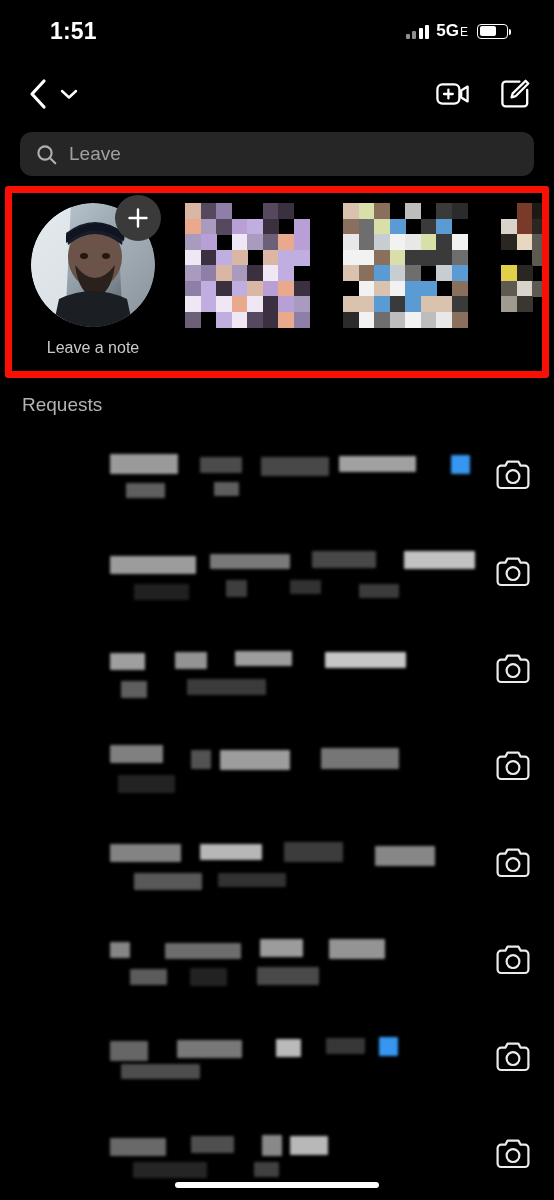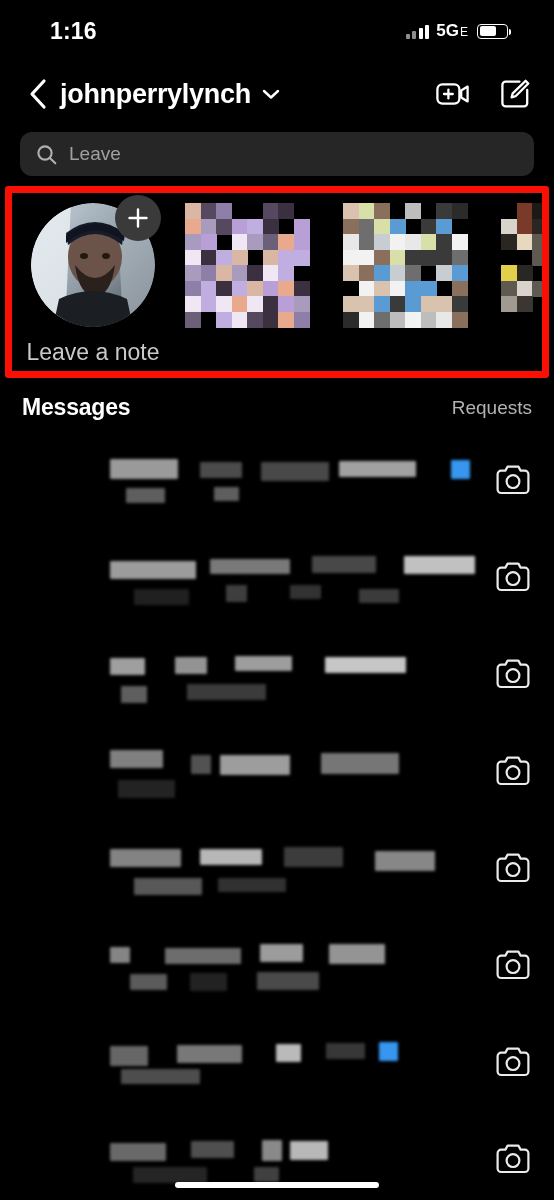--- a/index.html
+++ b/index.html
@@ -81,21 +81,21 @@
     width:124px; height:124px; border-radius:50%; overflow:hidden; position:relative;
     background:#111;
   }
   .plus-badge {
     position:absolute; right:-6px; top:-8px;
     width:46px; height:46px; border-radius:50%;
     background:#3a3a3a;
     display:flex; align-items:center; justify-content:center;
   }
   .note-label {
-    margin-top:12px; font-size:23px; color:#c9c9c9; white-space:nowrap;
+    margin-top:12px; font-size:16px; color:#c9c9c9; white-space:nowrap;
   }
   .pix-av { width:124px; height:124px; position:relative; }
   .pix-av .px { position:absolute; }
 
   
   .section-row {
     display:flex; align-items:center; justify-content:space-between;
     padding:16px 22px 0 22px;
   }
   .section-title { font-size:23px; font-weight:700; letter-spacing:-.2px; }
@@ -117,21 +117,21 @@
   
   .home-indicator {
     position:absolute; left:50%; transform:translateX(-50%);
     bottom:12px; width:204px; height:6px; border-radius:3px; background:#fff;
   }
 </style>
 </head>
 <body>
 
 <div class="statusbar">
-  <div class="status-time">1:16</div>
+  <div class="status-time">1:51</div>
   <div class="status-right">
     <div class="signal">
       <i class="b1"></i>
         <i class="b2"></i>
         <i class="b3"></i>
         <i class="b4"></i>
     </div>
     <div class="net"><span>5G</span><span class="e">E</span></div>
     <div class="battery">
       <div class="fill" id="batt-fill" style="width: 62%;"></div>
@@ -139,21 +139,20 @@
   </div>
 </div>
 
 <div class="header">
   <div class="back-btn">
     <svg width="22" height="34" viewBox="0 0 22 34">
       <path d="M18 4 L6 17 L18 30" stroke="#fff" stroke-width="3.2" fill="none" stroke-linecap="round" stroke-linejoin="round"></path>
     </svg>
   </div>
   <div class="title-wrap">
-    <span class="title">johnperrylynch</span>
     <svg width="18" height="12" viewBox="0 0 18 12">
       <path d="M2 3 L9 9.5 L16 3" stroke="#fff" stroke-width="2.4" fill="none" stroke-linecap="round" stroke-linejoin="round"></path>
     </svg>
   </div>
   <div class="header-spacer"></div>
   <div class="header-actions">
     <div class="hicon">
       <svg width="34" height="26" viewBox="0 0 34 26">
         <rect x="1.4" y="3.4" width="22" height="19.2" rx="5" stroke="#fff" stroke-width="2.3" fill="none"></rect>
         <path d="M12.4 8.6 V17.4 M8 13 H16.8" stroke="#fff" stroke-width="2.3" stroke-linecap="round"></path>
@@ -373,21 +372,20 @@
               <span class="px" style="left:46.5px;top:108.5px;width:16.1px;height:16.1px;background:#5e5a52"></span>
             </div>
         </div>
       </div>
 
     </div>
   </div>
 </div>
 
 <div class="section-row">
-  <div class="section-title">Messages</div>
   <div class="section-link">Requests</div>
 </div>
 
 <div class="msg-list" id="msg-list">
     <div class="msg-row">
       <div class="msg-avatar"><span class="px" style="left:0px;top:0px;width:12.933333333333334px;height:12.933333333333334px;background:#3c3026"></span><span class="px" style="left:12.333333333333334px;top:0px;width:12.933333333333334px;height:12.933333333333334px;background:#f5f5f5"></span><span class="px" style="left:24.666666666666668px;top:0px;width:12.933333333333334px;height:12.933333333333334px;background:#f5f5f5"></span><span class="px" style="left:37px;top:0px;width:12.933333333333334px;height:12.933333333333334px;background:#8a6a50"></span><span class="px" style="left:49.333333333333336px;top:0px;width:12.933333333333334px;height:12.933333333333334px;background:#cfcfcf"></span><span class="px" style="left:0px;top:12.333333333333334px;width:12.933333333333334px;height:12.933333333333334px;background:#6b4a33"></span><span class="px" style="left:12.333333333333334px;top:12.333333333333334px;width:12.933333333333334px;height:12.933333333333334px;background:#cfcfcf"></span><span class="px" style="left:37px;top:12.333333333333334px;width:12.933333333333334px;height:12.933333333333334px;background:#6b4a33"></span><span class="px" style="left:49.333333333333336px;top:12.333333333333334px;width:12.933333333333334px;height:12.933333333333334px;background:#8a6a50"></span><span class="px" style="left:61.66666666666667px;top:12.333333333333334px;width:12.933333333333334px;height:12.933333333333334px;background:#8a6a50"></span><span class="px" style="left:0px;top:24.666666666666668px;width:12.933333333333334px;height:12.933333333333334px;background:#f5f5f5"></span><span class="px" style="left:12.333333333333334px;top:24.666666666666668px;width:12.933333333333334px;height:12.933333333333334px;background:#ddd4cc"></span><span class="px" style="left:37px;top:24.666666666666668px;width:12.933333333333334px;height:12.933333333333334px;background:#efefef"></span><span class="px" style="left:49.333333333333336px;top:24.666666666666668px;width:12.933333333333334px;height:12.933333333333334px;background:#6b4a33"></span><span class="px" style="left:61.66666666666667px;top:24.666666666666668px;width:12.933333333333334px;height:12.933333333333334px;background:#a79080"></span><span class="px" style="left:0px;top:37px;width:12.933333333333334px;height:12.933333333333334px;background:#ddd4cc"></span><span class="px" style="left:12.333333333333334px;top:37px;width:12.933333333333334px;height:12.933333333333334px;background:#a79080"></span><span class="px" style="left:24.666666666666668px;top:37px;width:12.933333333333334px;height:12.933333333333334px;background:#cfcfcf"></span><span class="px" style="left:37px;top:37px;width:12.933333333333334px;height:12.933333333333334px;background:#a79080"></span><span class="px" style="left:49.333333333333336px;top:37px;width:12.933333333333334px;height:12.933333333333334px;background:#ddd4cc"></span><span class="px" style="left:61.66666666666667px;top:37px;width:12.933333333333334px;height:12.933333333333334px;background:#ddd4cc"></span><span class="px" style="left:0px;top:49.333333333333336px;width:12.933333333333334px;height:12.933333333333334px;background:#cfcfcf"></span><span class="px" style="left:12.333333333333334px;top:49.333333333333336px;width:12.933333333333334px;height:12.933333333333334px;background:#6b4a33"></span><span class="px" style="left:24.666666666666668px;top:49.333333333333336px;width:12.933333333333334px;height:12.933333333333334px;background:#f5f5f5"></span><span class="px" style="left:37px;top:49.333333333333336px;width:12.933333333333334px;height:12.933333333333334px;background:#8a6a50"></span><span class="px" style="left:49.333333333333336px;top:49.333333333333336px;width:12.933333333333334px;height:12.933333333333334px;background:#cfcfcf"></span><span class="px" style="left:61.66666666666667px;top:49.333333333333336px;width:12.933333333333334px;height:12.933333333333334px;background:#6b4a33"></span><span class="px" style="left:0px;top:61.66666666666667px;width:12.933333333333334px;height:12.933333333333334px;background:#efefef"></span><span class="px" style="left:12.333333333333334px;top:61.66666666666667px;width:12.933333333333334px;height:12.933333333333334px;background:#f5f5f5"></span><span class="px" style="left:24.666666666666668px;top:61.66666666666667px;width:12.933333333333334px;height:12.933333333333334px;background:#cfcfcf"></span><span class="px" style="left:37px;top:61.66666666666667px;width:12.933333333333334px;height:12.933333333333334px;background:#cfcfcf"></span><span class="px" style="left:49.333333333333336px;top:61.66666666666667px;width:12.933333333333334px;height:12.933333333333334px;background:#8a6a50"></span><span class="px" style="left:61.66666666666667px;top:61.66666666666667px;width:12.933333333333334px;height:12.933333333333334px;background:#efefef"></span></div>
       <div class="msg-body">
         <span class="redact" style="left: 0px; top: 16.4529px; width: 67.9716px; height: 20.1388px; background: rgb(154, 154, 154);"></span>
         <span class="redact" style="left: 90.2412px; top: 19.619px; width: 41.9357px; height: 15.8668px; background: rgb(75, 75, 75);"></span>
         <span class="redact" style="left: 150.686px; top: 19.8636px; width: 67.9621px; height: 18.7779px; background: rgb(72, 72, 72);"></span>

